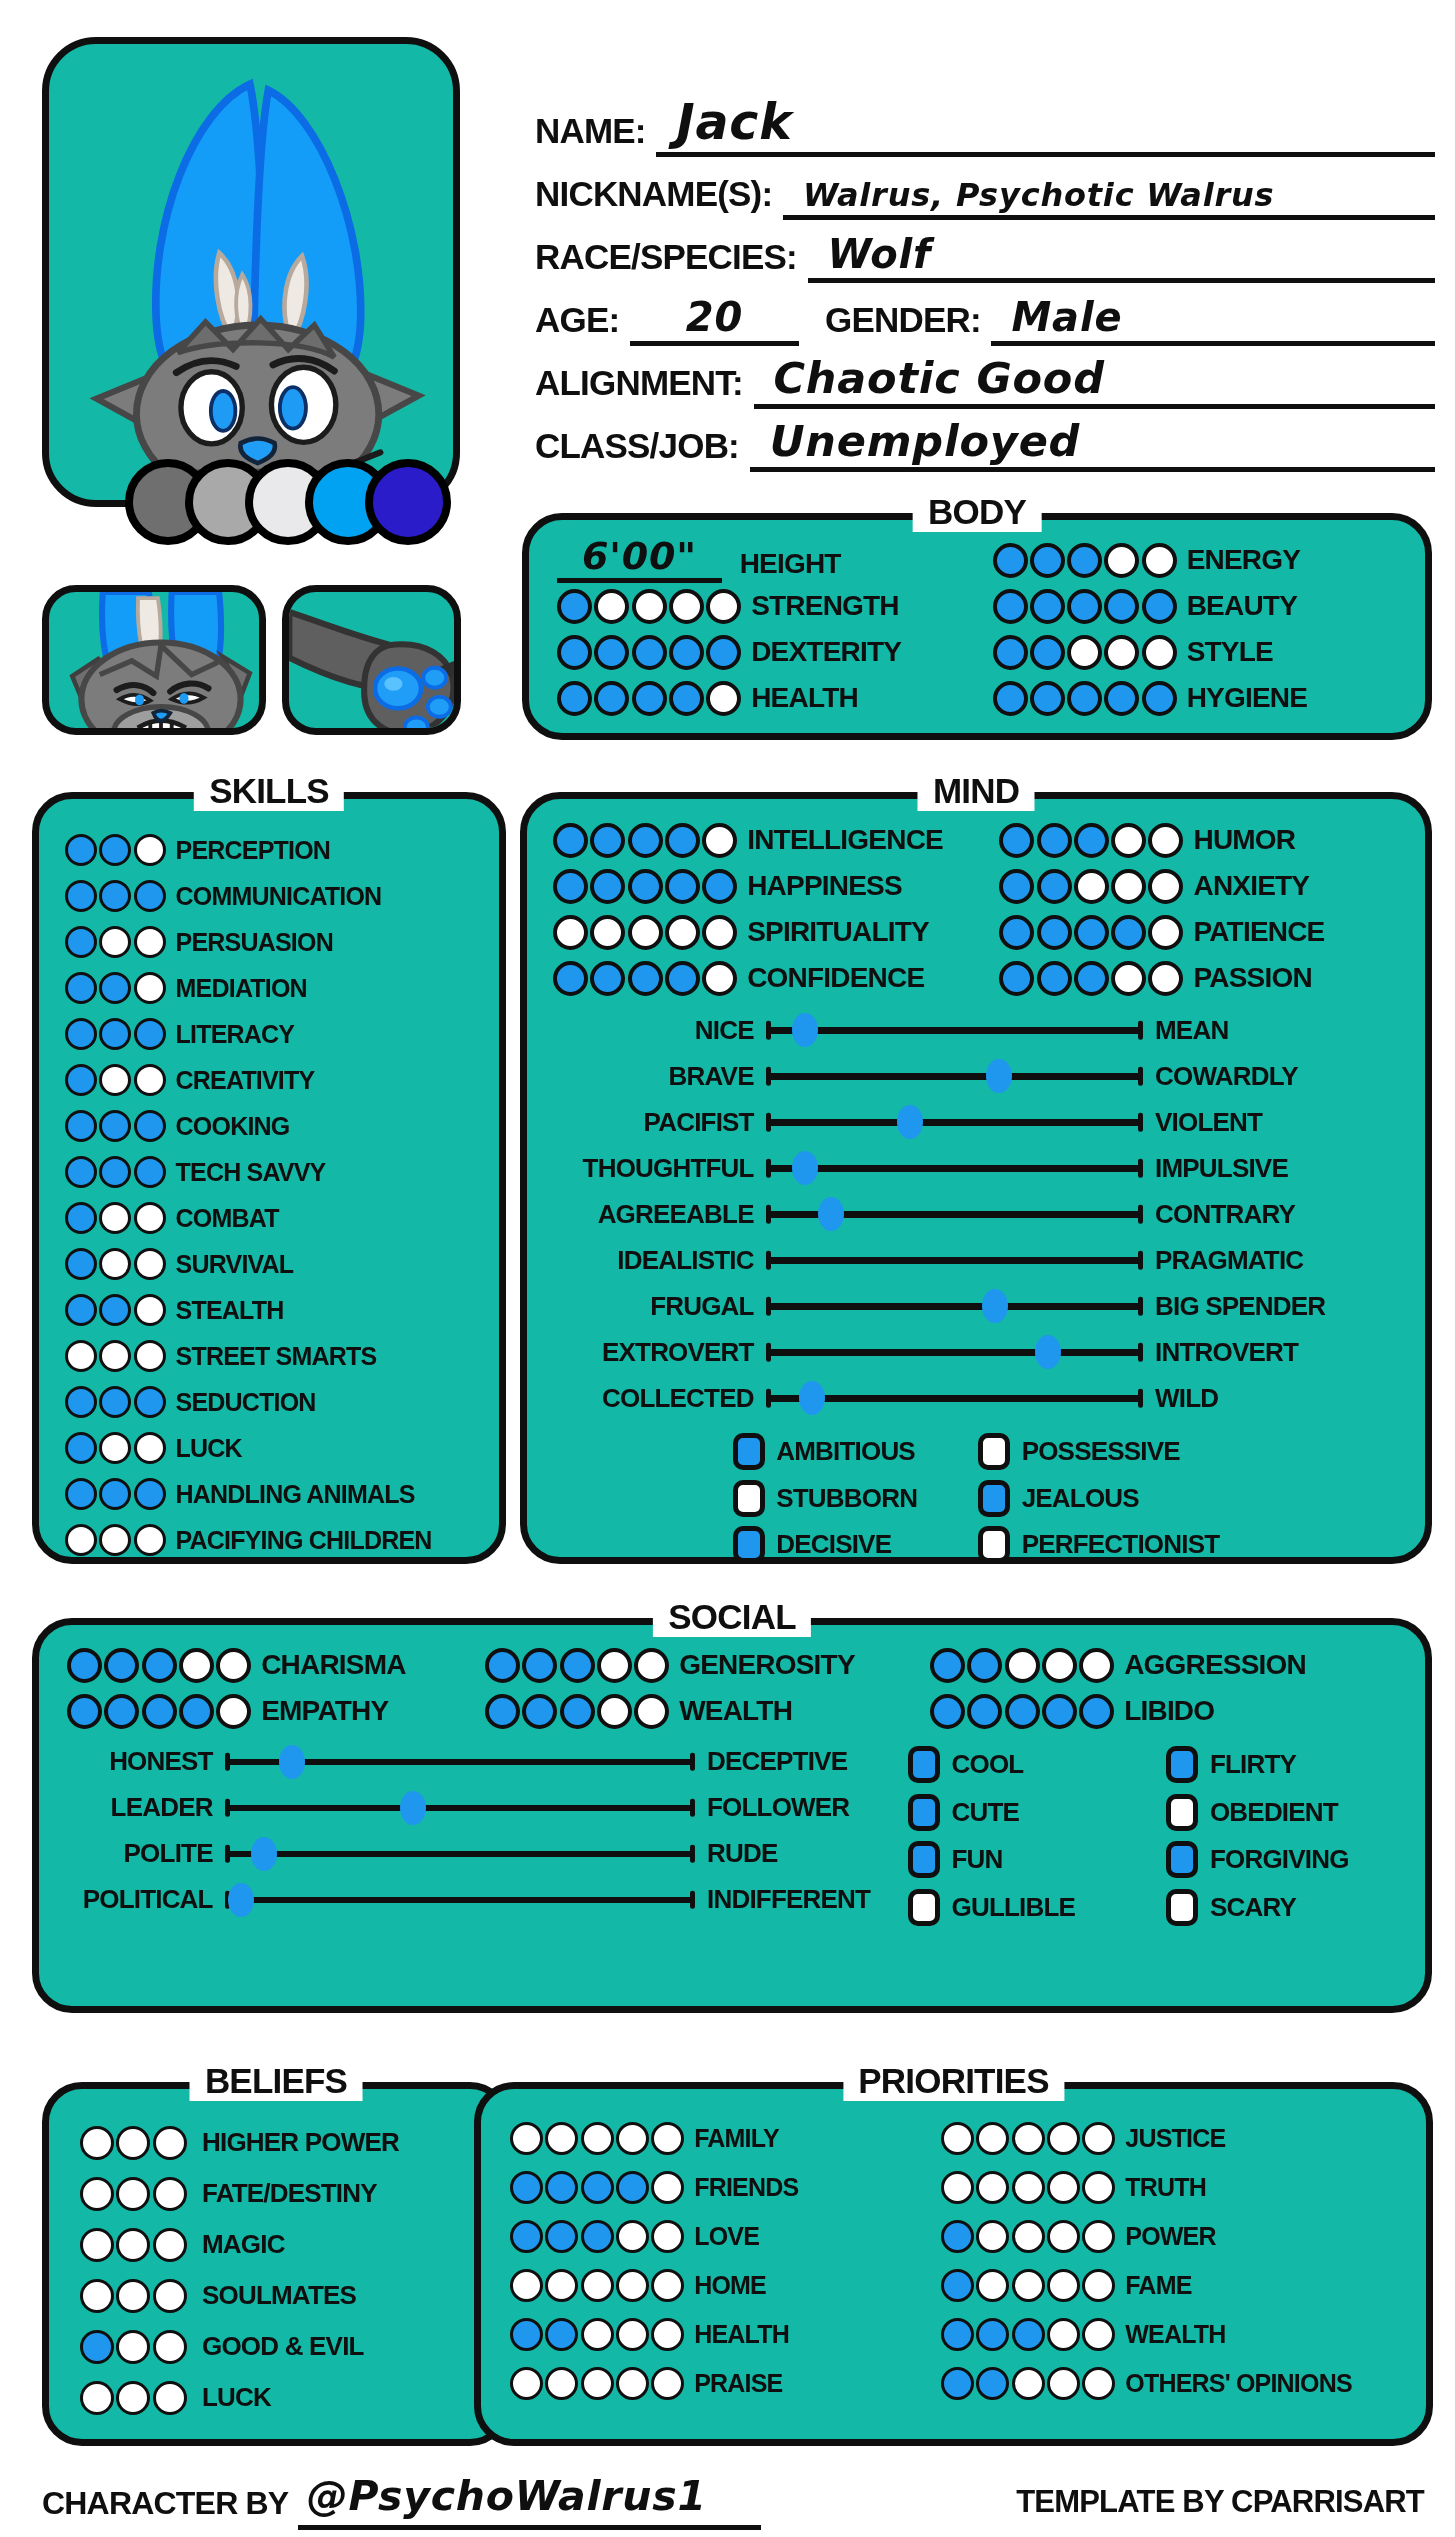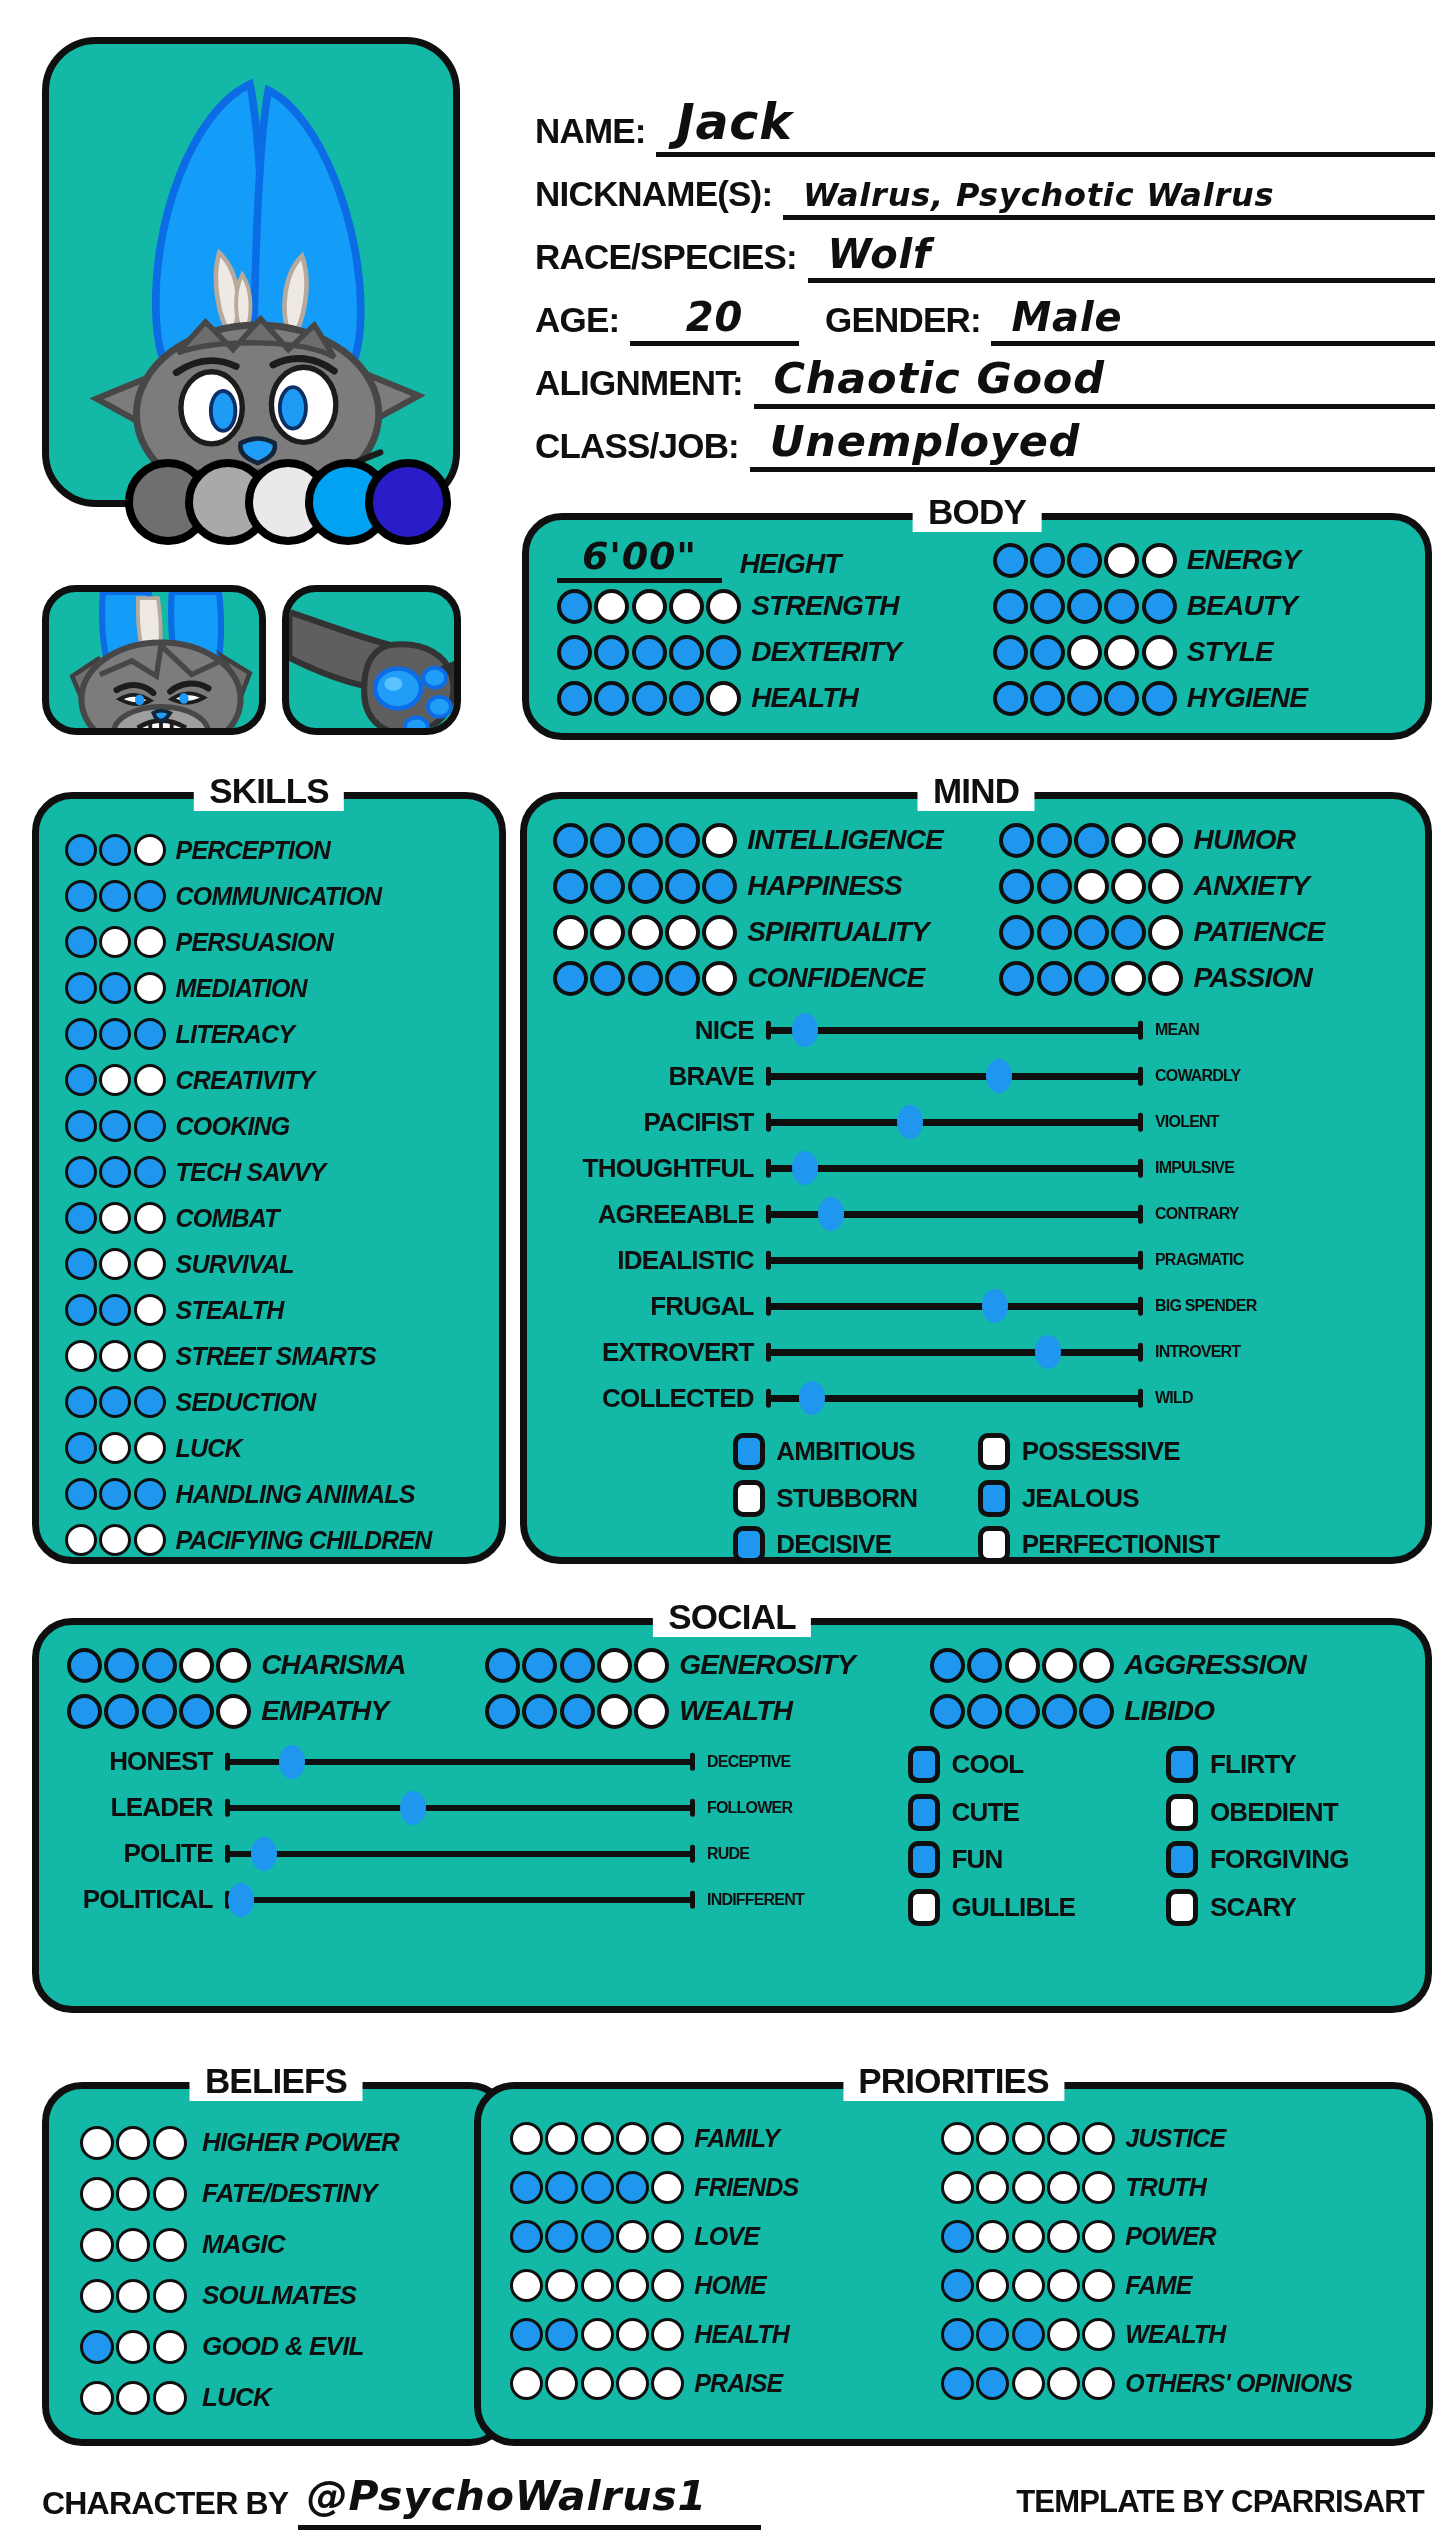--- a/index.html
+++ b/index.html
@@ -35,21 +35,21 @@
   .v-gender{font-size:40px;}
   .v-align{font-size:43px;font-style:italic;}
   .v-job{font-size:43px;}
   .flabel.second{margin-left:26px;}
 
   
   .rrow{display:flex; align-items:center; height:46px;}
   .dots{display:inline-flex; gap:2.3px; align-items:center;}
   .dot{width:35px; height:35px; border:4.6px solid var(--ink); border-radius:50%; background:#fff;}
   .dot.filled{background:var(--accent);}
-  .rlabel{font-size:28px; font-weight:700; letter-spacing:-0.8px; margin-left:10px; white-space:nowrap;font-style:italic;}
+  .rlabel{font-size:28px; font-weight:700; letter-spacing:-0.8px; margin-left:10px; white-space:nowrap;}
 
   
   #body-box{left:522px; top:513px; width:910px; height:227px;}
   .body-grid{display:grid; grid-template-columns:1fr 1fr; column-gap:23px; padding:17px 20px 0 28px;}
   .hrow{display:flex; align-items:flex-end; height:46px;}
   .hval{display:inline-block; min-width:165px; border-bottom:5.4px solid var(--ink); text-align:center;
         font-size:38px; padding-bottom:0px; margin-right:7.7px;}
   .hrow .rlabel{padding-bottom:3.1px;}
 
   
@@ -64,21 +64,21 @@
   .mind-ratings{display:grid; grid-template-columns:434px 1fr; column-gap:12.3px; padding:18.4px 7.7px 0 26px;}
   .mind-sliders{padding:6.1px 31px 0 10.7px;}
   .srow{display:flex; align-items:center; height:46px;}
   .sl-left{width:230px; text-align:right; padding-right:14px; font-weight:700; font-size:26px; letter-spacing:-0.8px; white-space:nowrap;}
   .sl-line{flex:1; position:relative; height:6.1px; background:var(--ink); border-radius:3.1px;}
   .sl-line::before,.sl-line::after{content:""; position:absolute; top:50%; transform:translateY(-50%);
       width:4.6px; height:18.4px; background:var(--ink); border-radius:2.3px;}
   .sl-line::before{left:-1.5px;} .sl-line::after{right:-1.5px;}
   .sl-dot{position:absolute; top:50%; transform:translate(-50%,-50%); width:26px; height:34px;
       border-radius:50%; background:var(--accent);}
-  .sl-right{width:253px; padding-left:14px; font-weight:700; font-size:16px; letter-spacing:-0.8px; white-space:nowrap;}
+  .sl-right{width:253px; padding-left:14px; font-weight:700; font-size:26px; letter-spacing:-0.8px; white-space:nowrap;}
   .checks{display:grid; grid-template-columns:auto auto; column-gap:61px; row-gap:1.5px; justify-content:center; padding-top:7.7px;}
   .citem{display:flex; align-items:center; height:45px;}
   .chk{width:32px; height:37px; border:5.4px solid var(--ink); border-radius:10px; background:#fff;}
   .chk.checked{background:var(--accent);}
   .clabel{margin-left:11.5px; font-weight:700; font-size:26px; letter-spacing:-0.8px; white-space:nowrap;}
 
   
   #social-box{left:32px; top:1618px; width:1400px; height:395px;}
   .social-ratings{display:grid; grid-template-columns:418px 445px auto; padding:17px 7.7px 0 28px;}
   .social-bottom{display:flex; padding:4.6px 20px 0 7.7px;}

